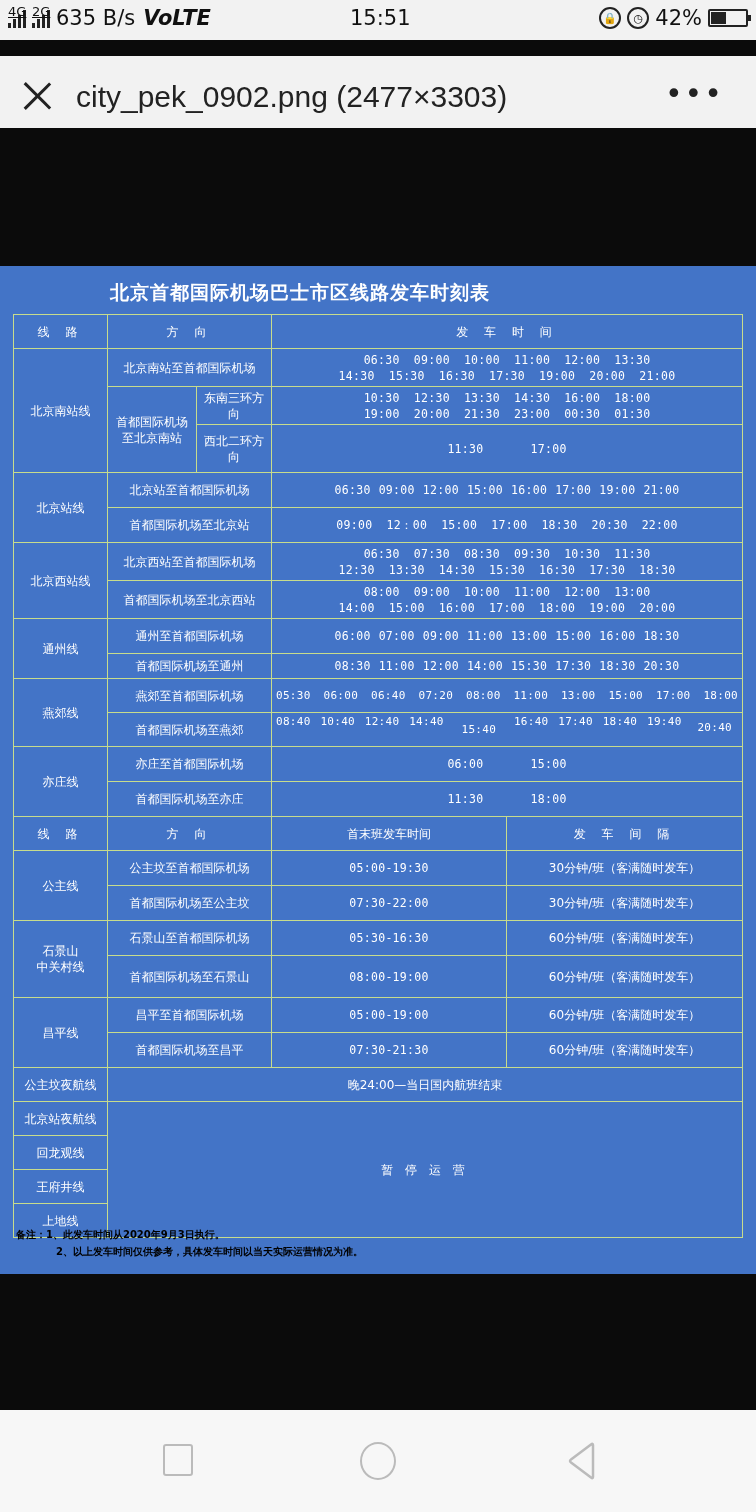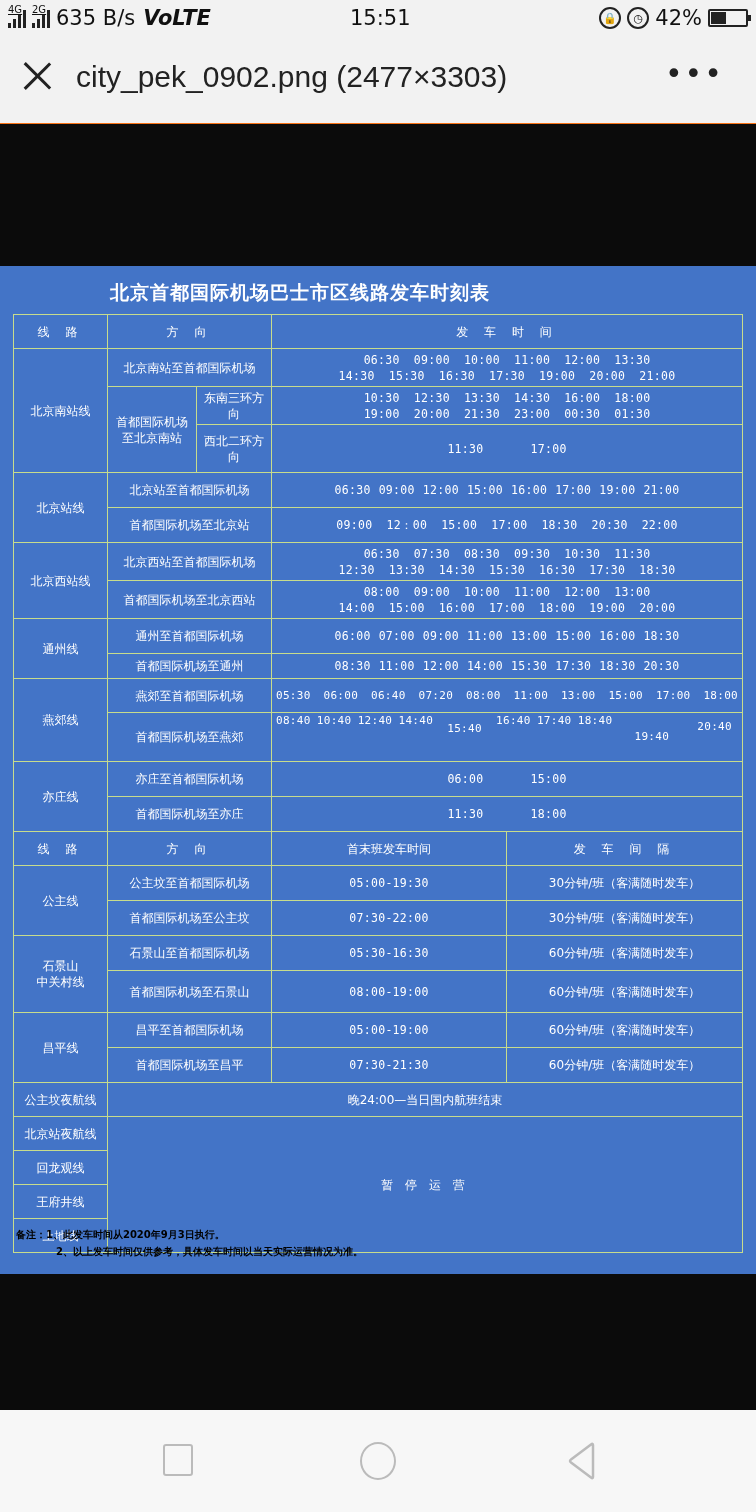--- a/index.html
+++ b/index.html
@@ -3,30 +3,30 @@
 <meta charset="utf-8">
 <style>
   * { box-sizing: border-box; margin: 0; padding: 0; }
   html, body { width: 756px; height: 1512px; overflow: hidden; background: #0b0b0b; }
   body { font-family: "DejaVu Sans", "Liberation Sans", sans-serif; position: relative; }
 
   .statusbar { position: absolute; left: 0; top: 0; width: 756px; height: 40px; background: #f2f2f2; color: #111; }
   .statusbar .left { position: absolute; left: 8px; top: 6px; display: flex; align-items: center; gap: 4px; font-size: 21px; }
   .signal { display: inline-flex; align-items: flex-end; gap: 2px; height: 20px; position: relative; margin-right: 2px; }
   .signal i { display: block; width: 3px; background: #222; }
-  .signal .tag { position: absolute; top: -4px; left: 0; font-size: 10px; font-style: normal; text-decoration: underline; }
+  .signal .tag { position: absolute; top: -4px; left: 0; font-size: 13px; font-style: normal; text-decoration: underline; }
   .volte { font-style: italic; font-weight: bold; margin-left: 4px; }
   .statusbar .time { position: absolute; left: 350px; top: 6px; font-size: 21px; }
   .statusbar .right { position: absolute; right: 8px; top: 6px; display: flex; align-items: center; gap: 6px; font-size: 21px; }
   .ic-circle { width: 22px; height: 22px; border: 2px solid #222; border-radius: 50%; display: inline-flex; align-items: center; justify-content: center; font-size: 11px; }
   .battery { width: 40px; height: 18px; border: 2px solid #222; border-radius: 2px; position: relative; }
   .battery::after { content: ""; position: absolute; right: -5px; top: 4px; width: 3px; height: 6px; background: #222; }
   .battery .fill { position: absolute; left: 1px; top: 1px; bottom: 1px; width: 42%; background: #222; }
 
-  .appbar { position: absolute; left: 0; top: 36px; width: 756px; height: 88px; background: #f2f2f2; border-bottom: 1px solid #f97316; }
+  .appbar { position: absolute; left: 0; top: 56px; width: 756px; height: 88px; background: #f2f2f2; border-bottom: 1px solid #f97316; }
   .appbar .close { position: absolute; left: 22px; top: 24px; width: 32px; height: 32px; cursor: pointer; }
   .appbar .close::before, .appbar .close::after { content: ""; position: absolute; left: 14px; top: -2px; width: 2.5px; height: 36px; background: #222; }
   .appbar .close::before { transform: rotate(45deg); }
   .appbar .close::after { transform: rotate(-45deg); }
   .appbar .title { position: absolute; left: 76px; top: 24px; font-size: 30px; color: #222; font-family: "Liberation Sans", sans-serif; }
   .appbar .more { position: absolute; right: 32px; top: 20px; font-size: 30px; letter-spacing: 2px; color: #222; cursor: pointer; }
 
   .viewer { position: absolute; left: 0; top: 128px; width: 756px; height: 1282px; background: #0b0b0b; }
   .poster { position: absolute; left: 0; top: 138px; width: 756px; height: 1008px; background: #4374c7; }
   .poster-title { position: absolute; left: 0; top: 14px; width: 600px; text-align: center; color: #fff; font-size: 19px; font-weight: bold; letter-spacing: 1px; }
@@ -196,21 +196,21 @@
         <td colspan="2" class="times" style="padding:0">
           <span class="tl" style="display:flex;justify-content:space-between;padding:0 4px;font-size:11px">
                 <span style="margin:0">08:40</span>
                 <span style="margin:0">10:40</span>
                 <span style="margin:0">12:40</span>
                 <span style="margin:0">14:40</span>
                 <span style="margin:8px">15:40</span>
                 <span style="margin:0">16:40</span>
                 <span style="margin:0">17:40</span>
                 <span style="margin:0">18:40</span>
-                <span style="margin:16px">19:40</span>
+                <span style="margin:0">19:40</span>
                 <span style="margin:6px">20:40</span>
               </span>
         </td>
       </tr>
 
       <tr style="height:35px">
         <td rowspan="2">亦庄线</td>
         <td colspan="2">亦庄至首都国际机场</td>
         <td colspan="2" class="times">
           <span class="tl"><span>06:00</span><span style="margin-left:40px">15:00</span></span>

